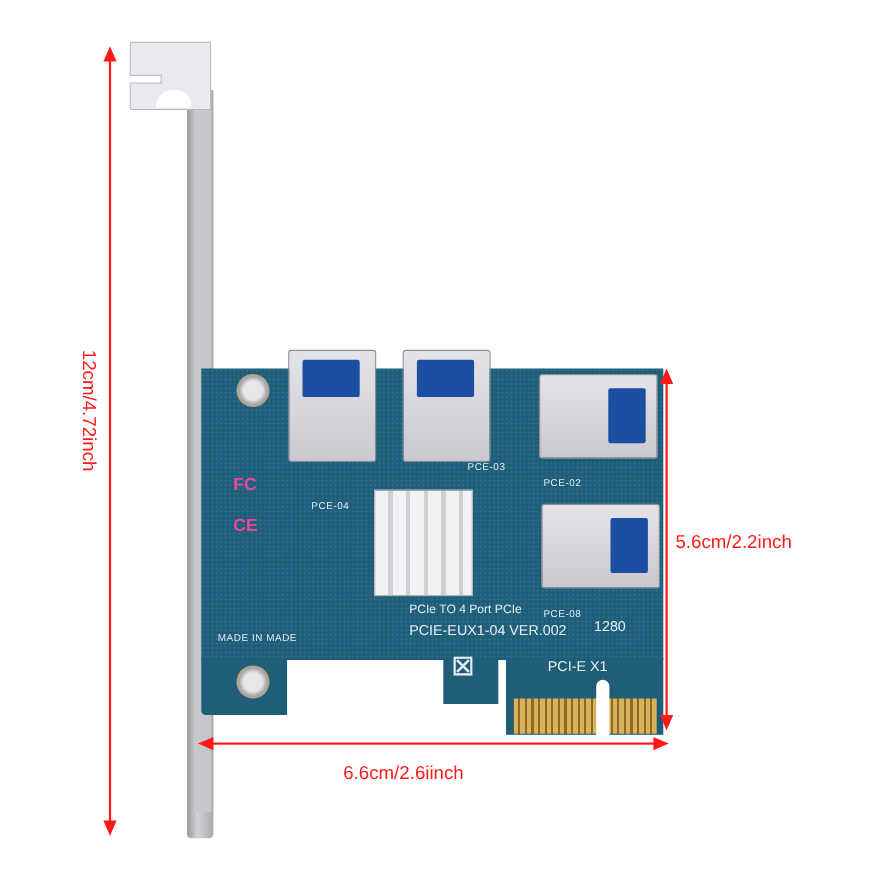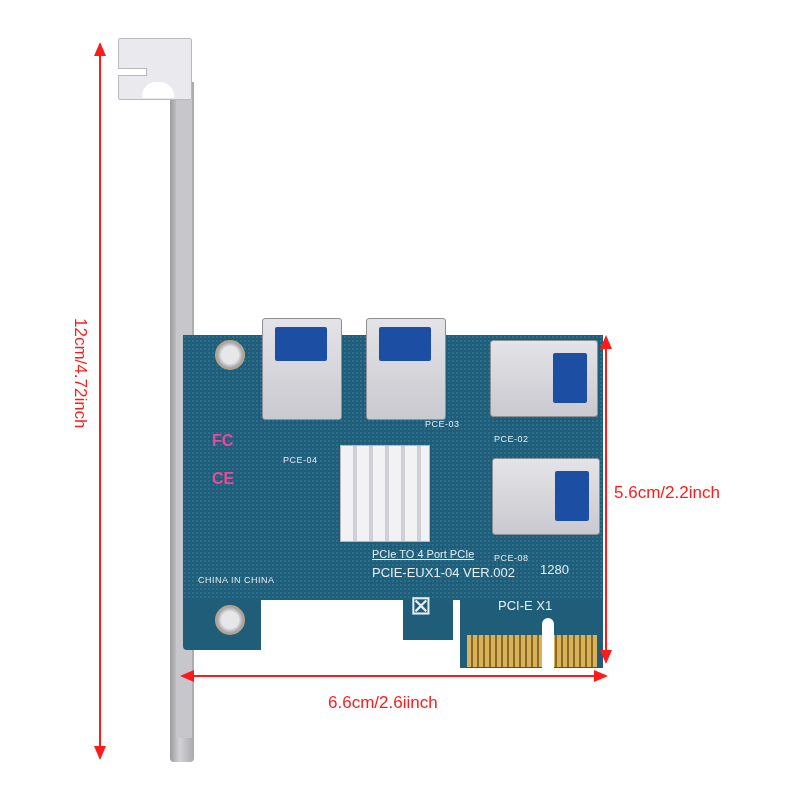--- a/index.html
+++ b/index.html
@@ -73,33 +73,33 @@
   </div>
 
 <div class="abs heatsink"></div>
 
 <span class="abs pcb-text" style="left:283px;top:455px;">PCE-04</span>
 <span class="abs pcb-text" style="left:425px;top:419px;">PCE-03</span>
 <span class="abs pcb-text" style="left:494px;top:434px;text-align:center;">PCE-02</span>
 <span class="abs pcb-text" style="left:494px;top:553px;">PCE-08</span>
 <span class="abs logo" style="left:212px;top:432px;">FC</span>
 <span class="abs logo" style="left:212px;top:470px;">CE</span>
-<span class="abs pcb-text" style="left:198px;top:575px;">CHINA IN CHINA</span>
-<span class="abs pcb-text-lg" style="left:372px;top:548px;font-size:11px;text-decoration:underline;">PCIe TO 4 Port PCIe</span>
+<span class="abs pcb-text" style="left:198px;top:575px;">MADE IN MADE</span>
+<span class="abs pcb-text-lg" style="left:372px;top:548px;font-size:11px;">PCIe TO 4 Port PCIe</span>
 <span class="abs pcb-text-lg" style="left:372px;top:565px;">PCIE-EUX1-04  VER.002</span>
 <span class="abs pcb-text-lg" style="left:540px;top:562px;">1280</span>
 <span class="abs pcb-text-lg" style="left:498px;top:598px;">PCI-E X1</span>
 <span class="abs" style="left:410px;top:590px;color:#e6eef3;font-size:26px;">⊠</span>
 
 <div class="abs arrow-up" style="left:94px;top:42px;"></div>
 <div class="abs vline" style="left:99px;top:54px;height:696px;"></div>
 <div class="abs arrow-down" style="left:94px;top:746px;"></div>
 <span class="abs dim-label rot" style="left:90px;top:318px;">12cm/4.72inch</span>
 
 <div class="abs arrow-up" style="left:600px;top:335px;"></div>
 <div class="abs vline" style="left:605px;top:346px;height:306px;"></div>
 <div class="abs arrow-down" style="left:600px;top:650px;"></div>
 <span class="abs dim-label" style="left:614px;top:483px;">5.6cm/2.2inch</span>
 
 <div class="abs arrow-left" style="left:180px;top:670px;"></div>
 <div class="abs hline" style="left:192px;top:675px;width:404px;"></div>
 <div class="abs arrow-right" style="left:594px;top:670px;"></div>
-<span class="abs dim-label" style="left:328px;top:693px;">6.6cm/2.6iinch</span>
+<span class="abs dim-label" style="left:312px;top:693px;">6.6cm/2.6iinch</span>
 
 </body></html>

